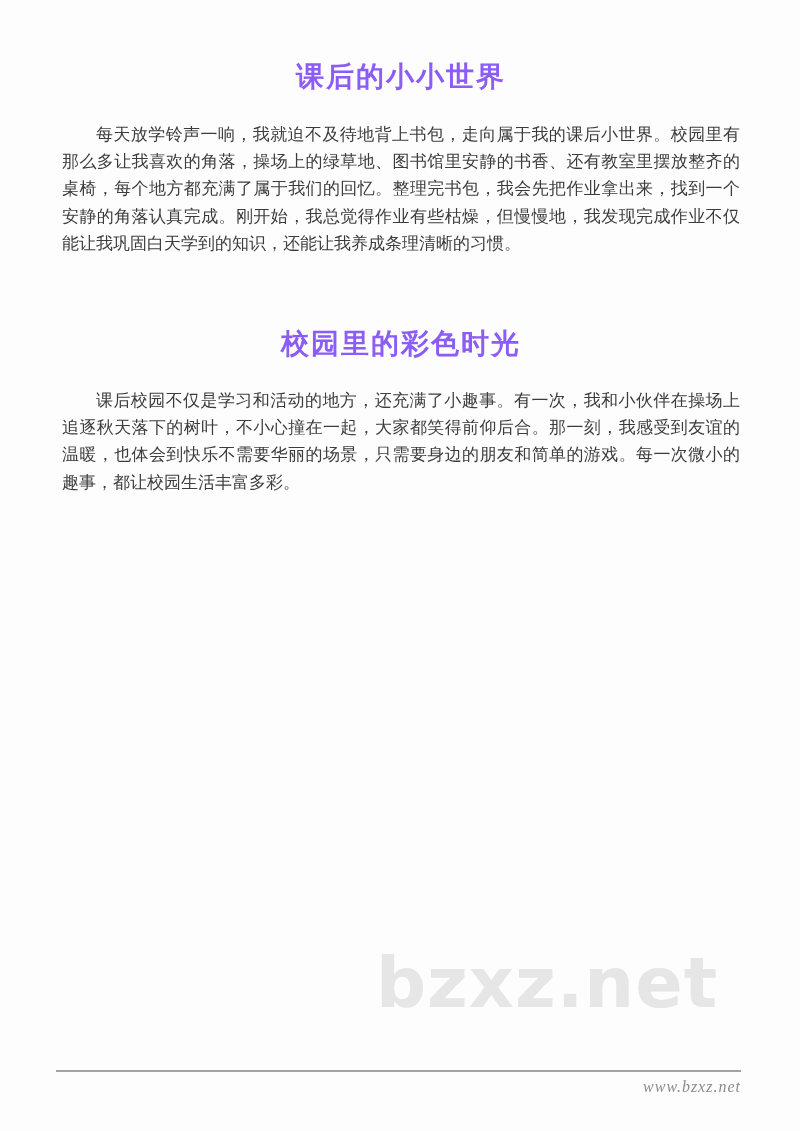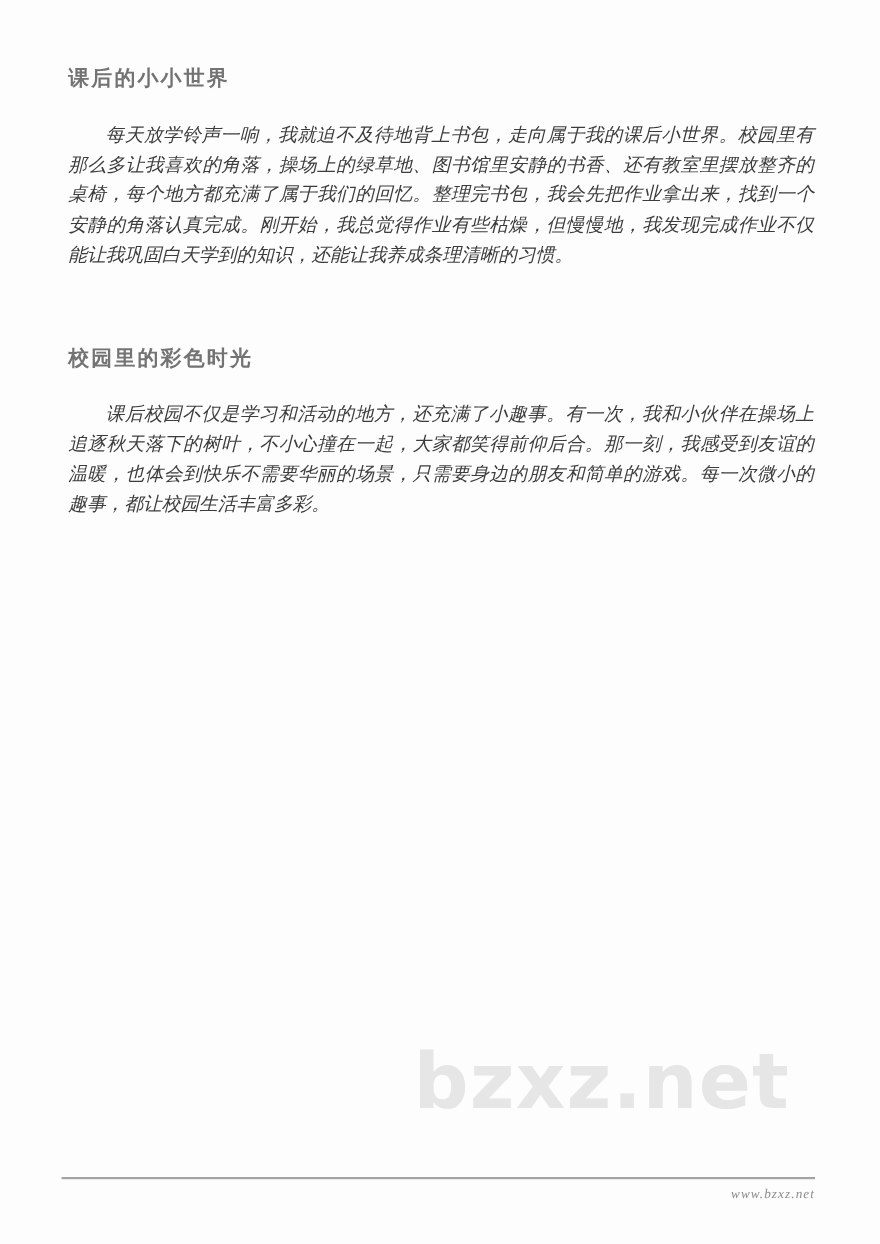--- a/index.html
+++ b/index.html
@@ -17,42 +17,43 @@
   }
   .content {
     position: absolute;
     left: 62px;
     top: 58px;
     width: 678px;
     z-index: 2;
   }
   .essay-title {
     font-family: "Liberation Serif", serif;
-    font-size: 19px;
+    font-size: 28px;
     font-weight: bold;
-    color: #737373;
+    color: #8b5cf6;
+    text-align: center;
     letter-spacing: 2px;
     margin: 0 0 25px 0;
   }
   .essay-2 {
     margin-top: 68px;
   }
   .essay-2 .essay-title {
     margin-bottom: 24px;
   }
   p.body-par {
     font-size: 17px;
     line-height: 27.2px;
     color: #3c3c3c;
     text-align: justify;
     text-justify: inter-ideograph;
     margin: 0 0 17px 0;
     word-break: break-all;
   }
-  p.indent { text-indent: 2em; font-style: italic; }
+  p.indent { text-indent: 2em; }
   p.no-indent { text-indent: 0; }
   .watermark {
     position: absolute;
     left: 376px;
     top: 942px;
     z-index: 1;
     font-family: "DejaVu Sans", sans-serif;
     font-weight: bold;
     font-size: 70px;
     letter-spacing: 1px;
@@ -70,21 +71,21 @@
   .footer-divider {
     width: 100%;
     height: 0;
     border-top: 2px solid #a3a3a3;
   }
   .footer-url {
     margin-top: 6px;
     text-align: right;
     font-family: "Liberation Serif", serif;
     font-style: italic;
-    font-size: 12px;
+    font-size: 16px;
     color: #8b8b8b;
     letter-spacing: 1px;
   }
 </style>
 </head>
 <body>
 
 <div class="page">
 
   <div class="watermark">bzxz.net</div>

